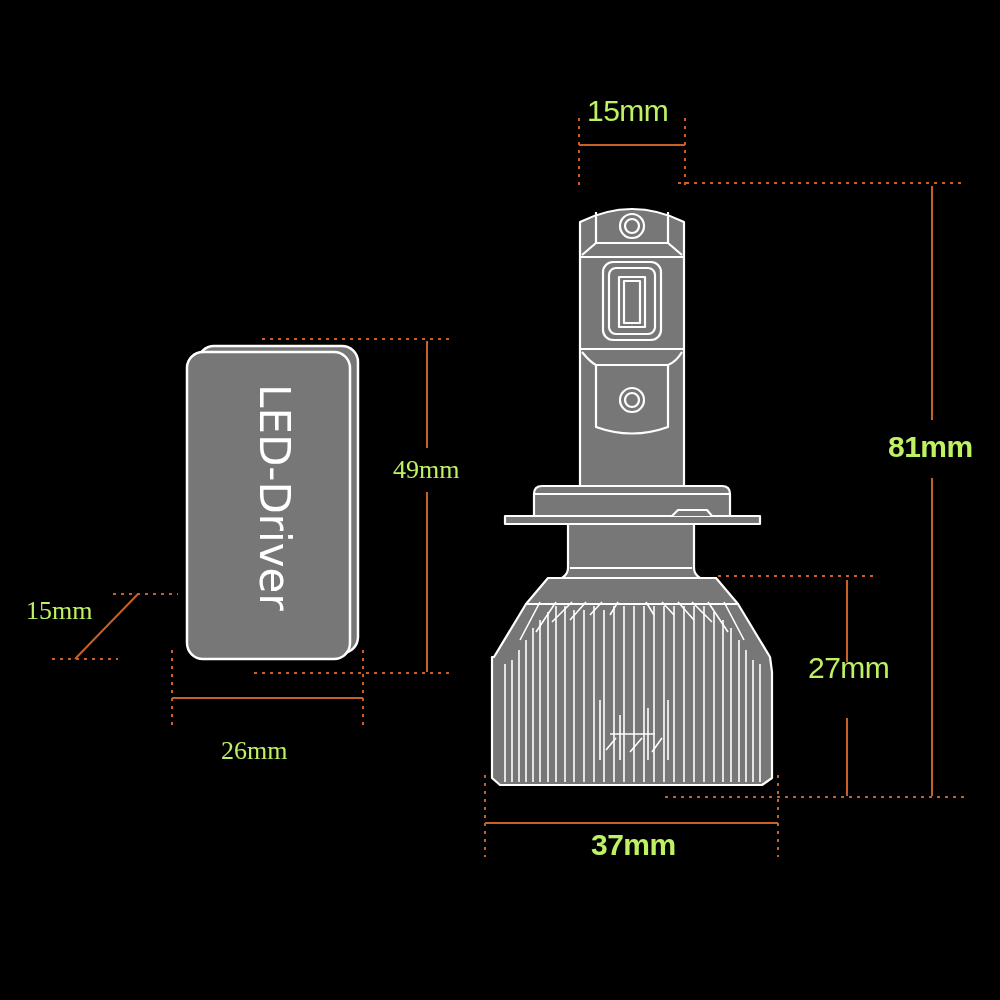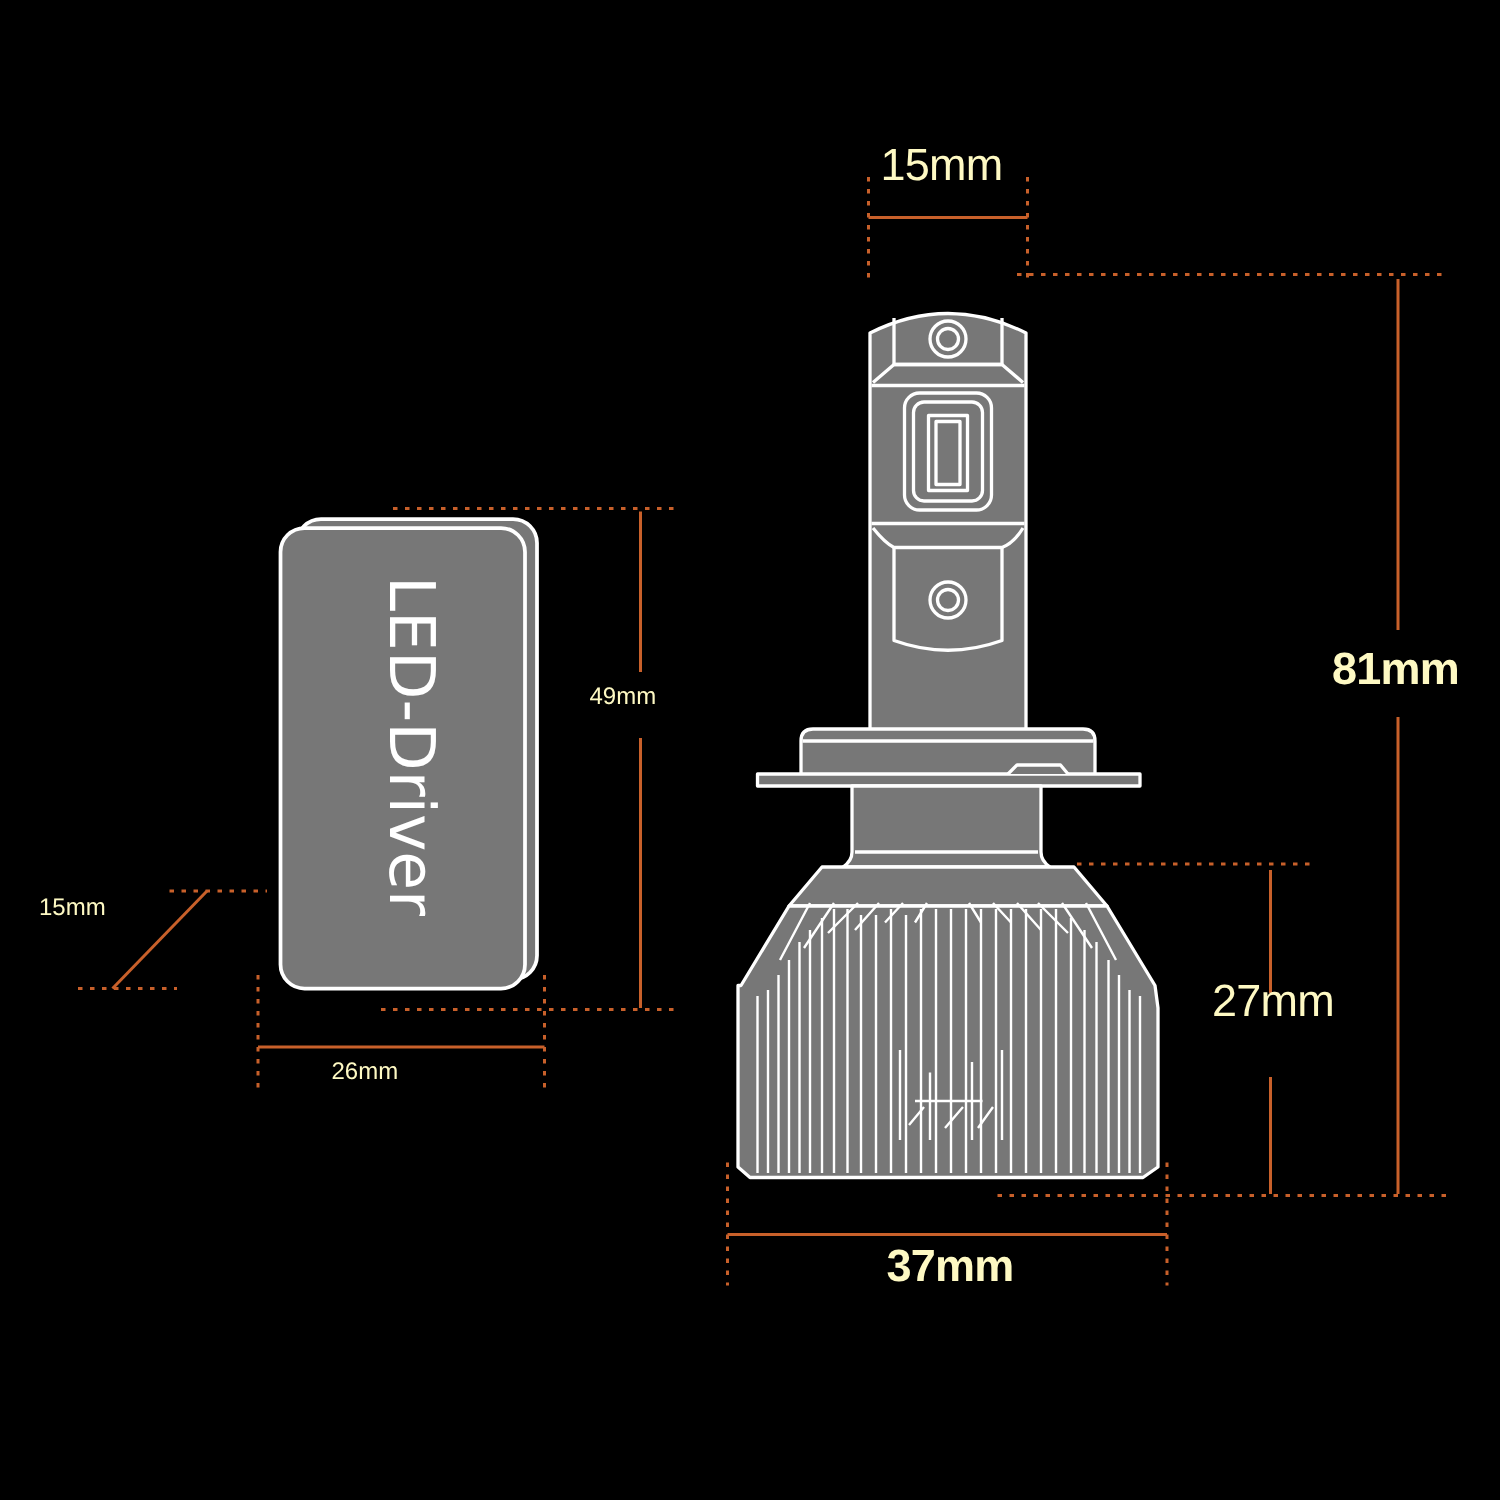--- a/index.html
+++ b/index.html
@@ -1,20 +1,20 @@
 <!DOCTYPE html>
 <html><head>
 <meta charset="utf-8">
 <style>
   html, body { margin:0; padding:0; background:#000; }
   body { width:1000px; height:1000px; position:relative; overflow:hidden; font-family:"Liberation Sans", sans-serif; }
   svg { position:absolute; left:0; top:0; }
-  .lbl { position:absolute; color:#fef9c3; font-family:"Liberation Sans", sans-serif; white-space:nowrap; line-height:1; }
+  .lbl { position:absolute; color:#bef264; font-family:"Liberation Sans", sans-serif; white-space:nowrap; line-height:1; }
   .lbl.big { font-size:30px; letter-spacing:-0.5px; }
-  .lbl.sm { font-family:Liberation Sans, sans-serif; font-size:16px; }
+  .lbl.sm { font-family:Liberation Serif, serif; font-size:26px; }
   .driver-text { position:absolute; color:#fff; font-family:"DejaVu Sans", sans-serif; font-size:42px; transform-origin:left top; transform:rotate(90deg); white-space:nowrap; line-height:1; }
 </style>
 </head>
 <body>
 
 <svg width="1000" height="1000" viewBox="0 0 1000 1000">
 
   <g stroke="#c8602a" stroke-width="2" fill="none">
 
     <line x1="579" y1="118" x2="579" y2="186" stroke-dasharray="3,5"></line>
@@ -129,14 +129,14 @@
   </g>
 </svg>
 
 <div class="driver-text" style="left:295px; top:384px;">LED-Driver</div>
 
 <div class="lbl big" style="left:587px; top:96px;">15mm</div>
 <div class="lbl big" style="left:888px; top:432px;font-weight:bold;">81mm</div>
 <div class="lbl big" style="left:808px; top:653px;">27mm</div>
 <div class="lbl big" style="left:591px; top:830px;font-weight:bold;">37mm</div>
 <div class="lbl sm" style="left:393px; top:457px;">49mm</div>
-<div class="lbl sm" style="left:221px; top:707px;">26mm</div>
+<div class="lbl sm" style="left:221px; top:738px;">26mm</div>
 <div class="lbl sm" style="left:26px; top:598px;">15mm</div>
 
 </body></html>

